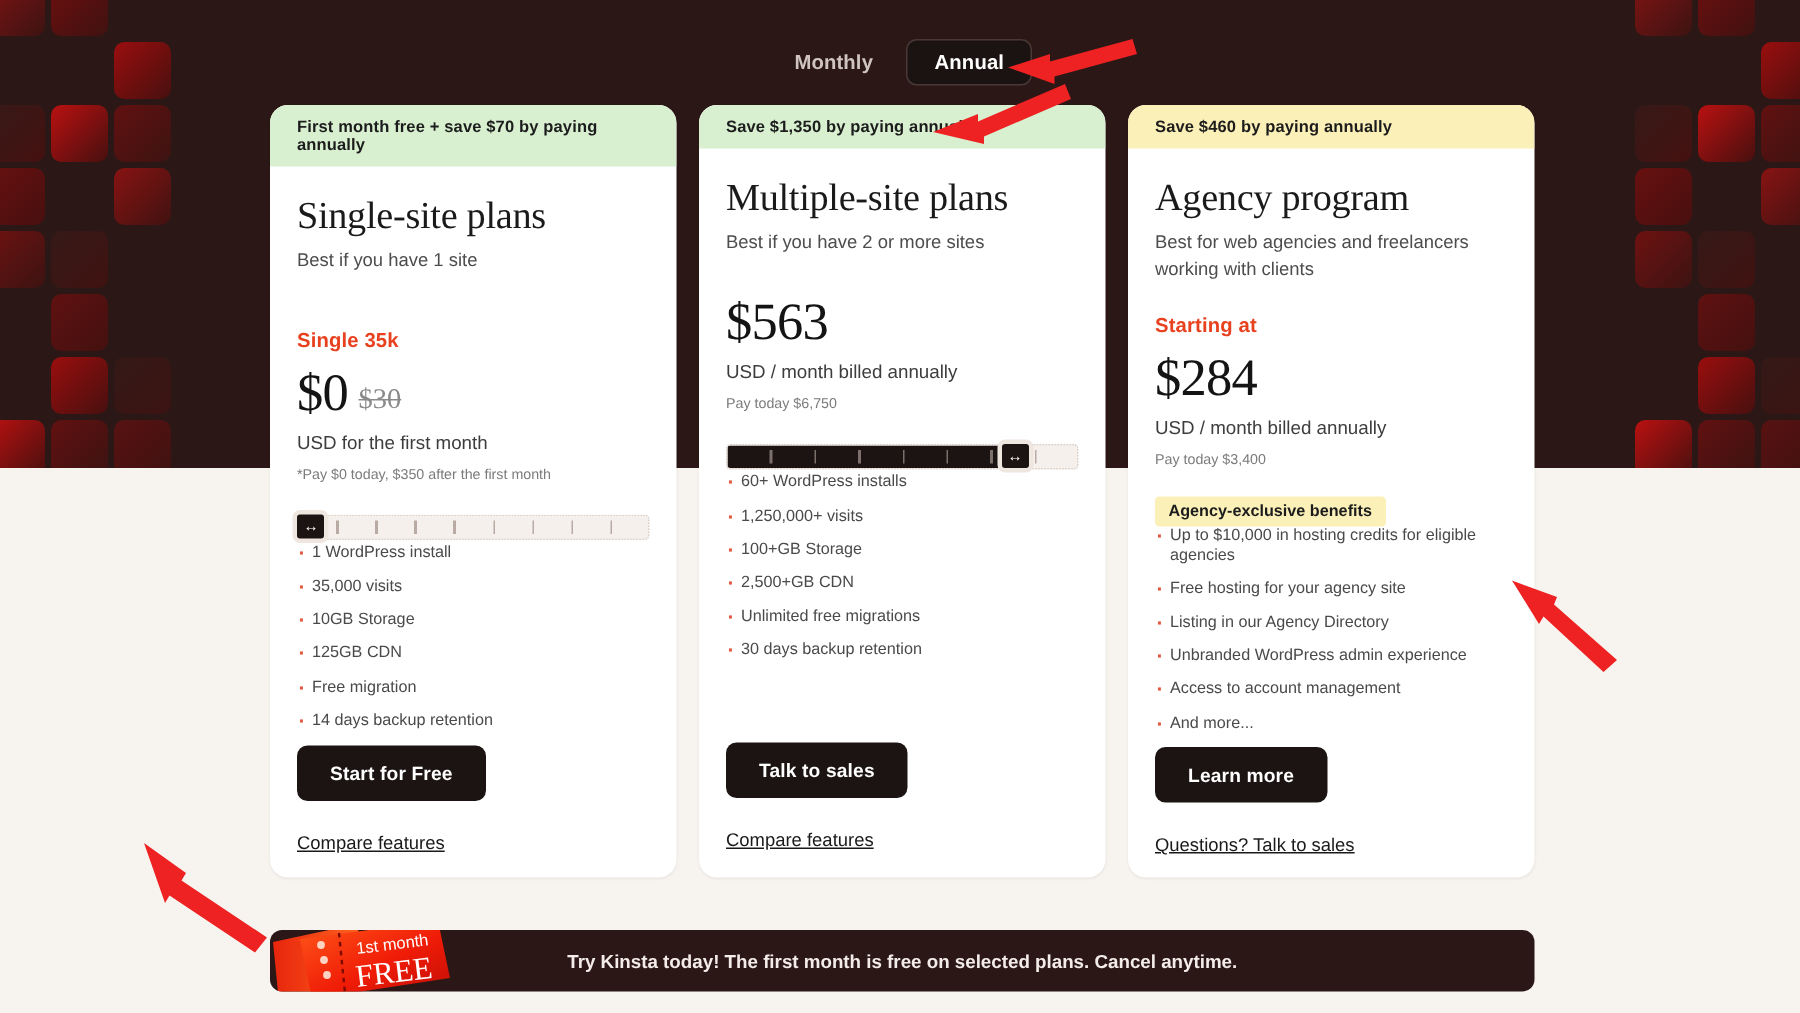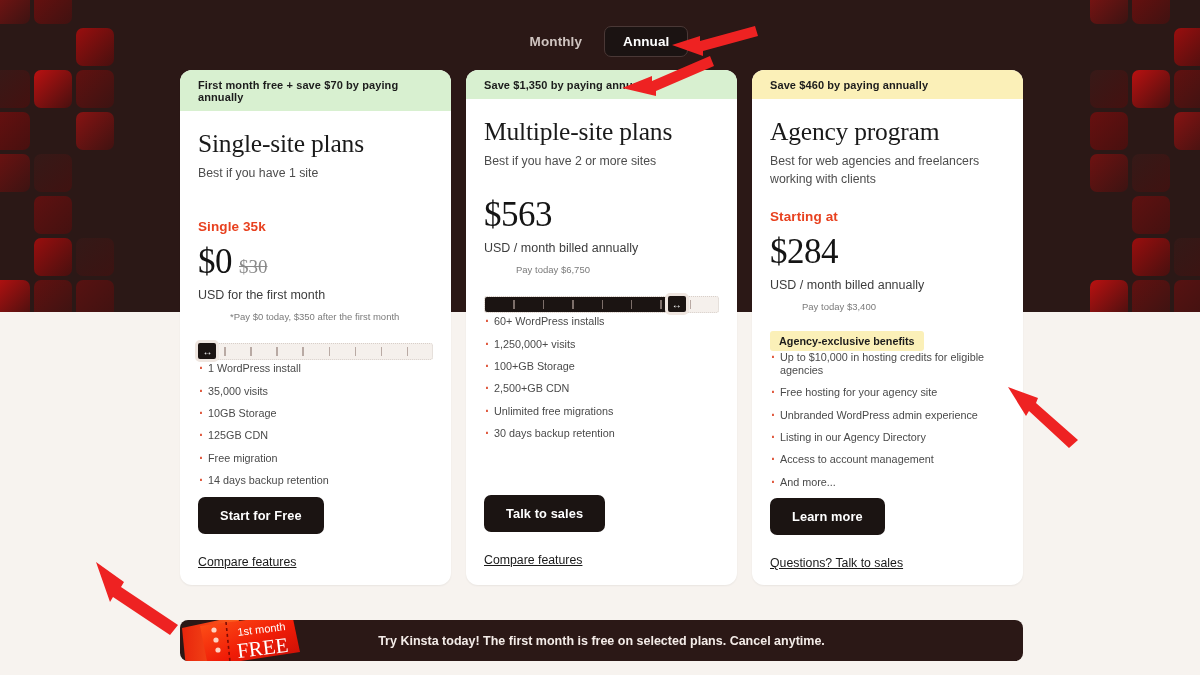--- a/index.html
+++ b/index.html
@@ -153,21 +153,20 @@
   .price-unit {
     margin-top: 9px;
     font-size: 12.5px;
     color: #3d3d3d;
   }
   .price-note {
     margin-top: 9px;
     font-size: 9.5px;
     color: #7b7b7b;
     min-height: 12px;
-    margin-left: 32px;
   }
 
   
   .slider {
     margin-top: 17px;
     position: relative;
     height: 22px;
     width: 235px;
   }
   .slider-track {
@@ -453,22 +452,22 @@
         <div class="plan-name">Starting at</div>
         <div class="price-row">
           <span class="price">$284</span>
         </div>
         <div class="price-unit">USD / month billed annually</div>
         <div class="price-note">Pay today $3,400</div>
         <span class="badge">Agency-exclusive benefits</span>
         <ul class="features">
           <li>Up to $10,000 in hosting credits for eligible agencies</li>
           <li>Free hosting for your agency site</li>
+          <li>Listing in our Agency Directory</li>
           <li>Unbranded WordPress admin experience</li>
-          <li>Listing in our Agency Directory</li>
           <li>Access to account management</li>
           <li>And more...</li>
         </ul>
         <div class="cta-area"><button class="btn">Learn more</button><a class="link">Questions? Talk to sales</a></div>
       </div>
     </div>
   </div>
 
 <div class="footnote">Prices exclude tax and are in USD.</div>
 

